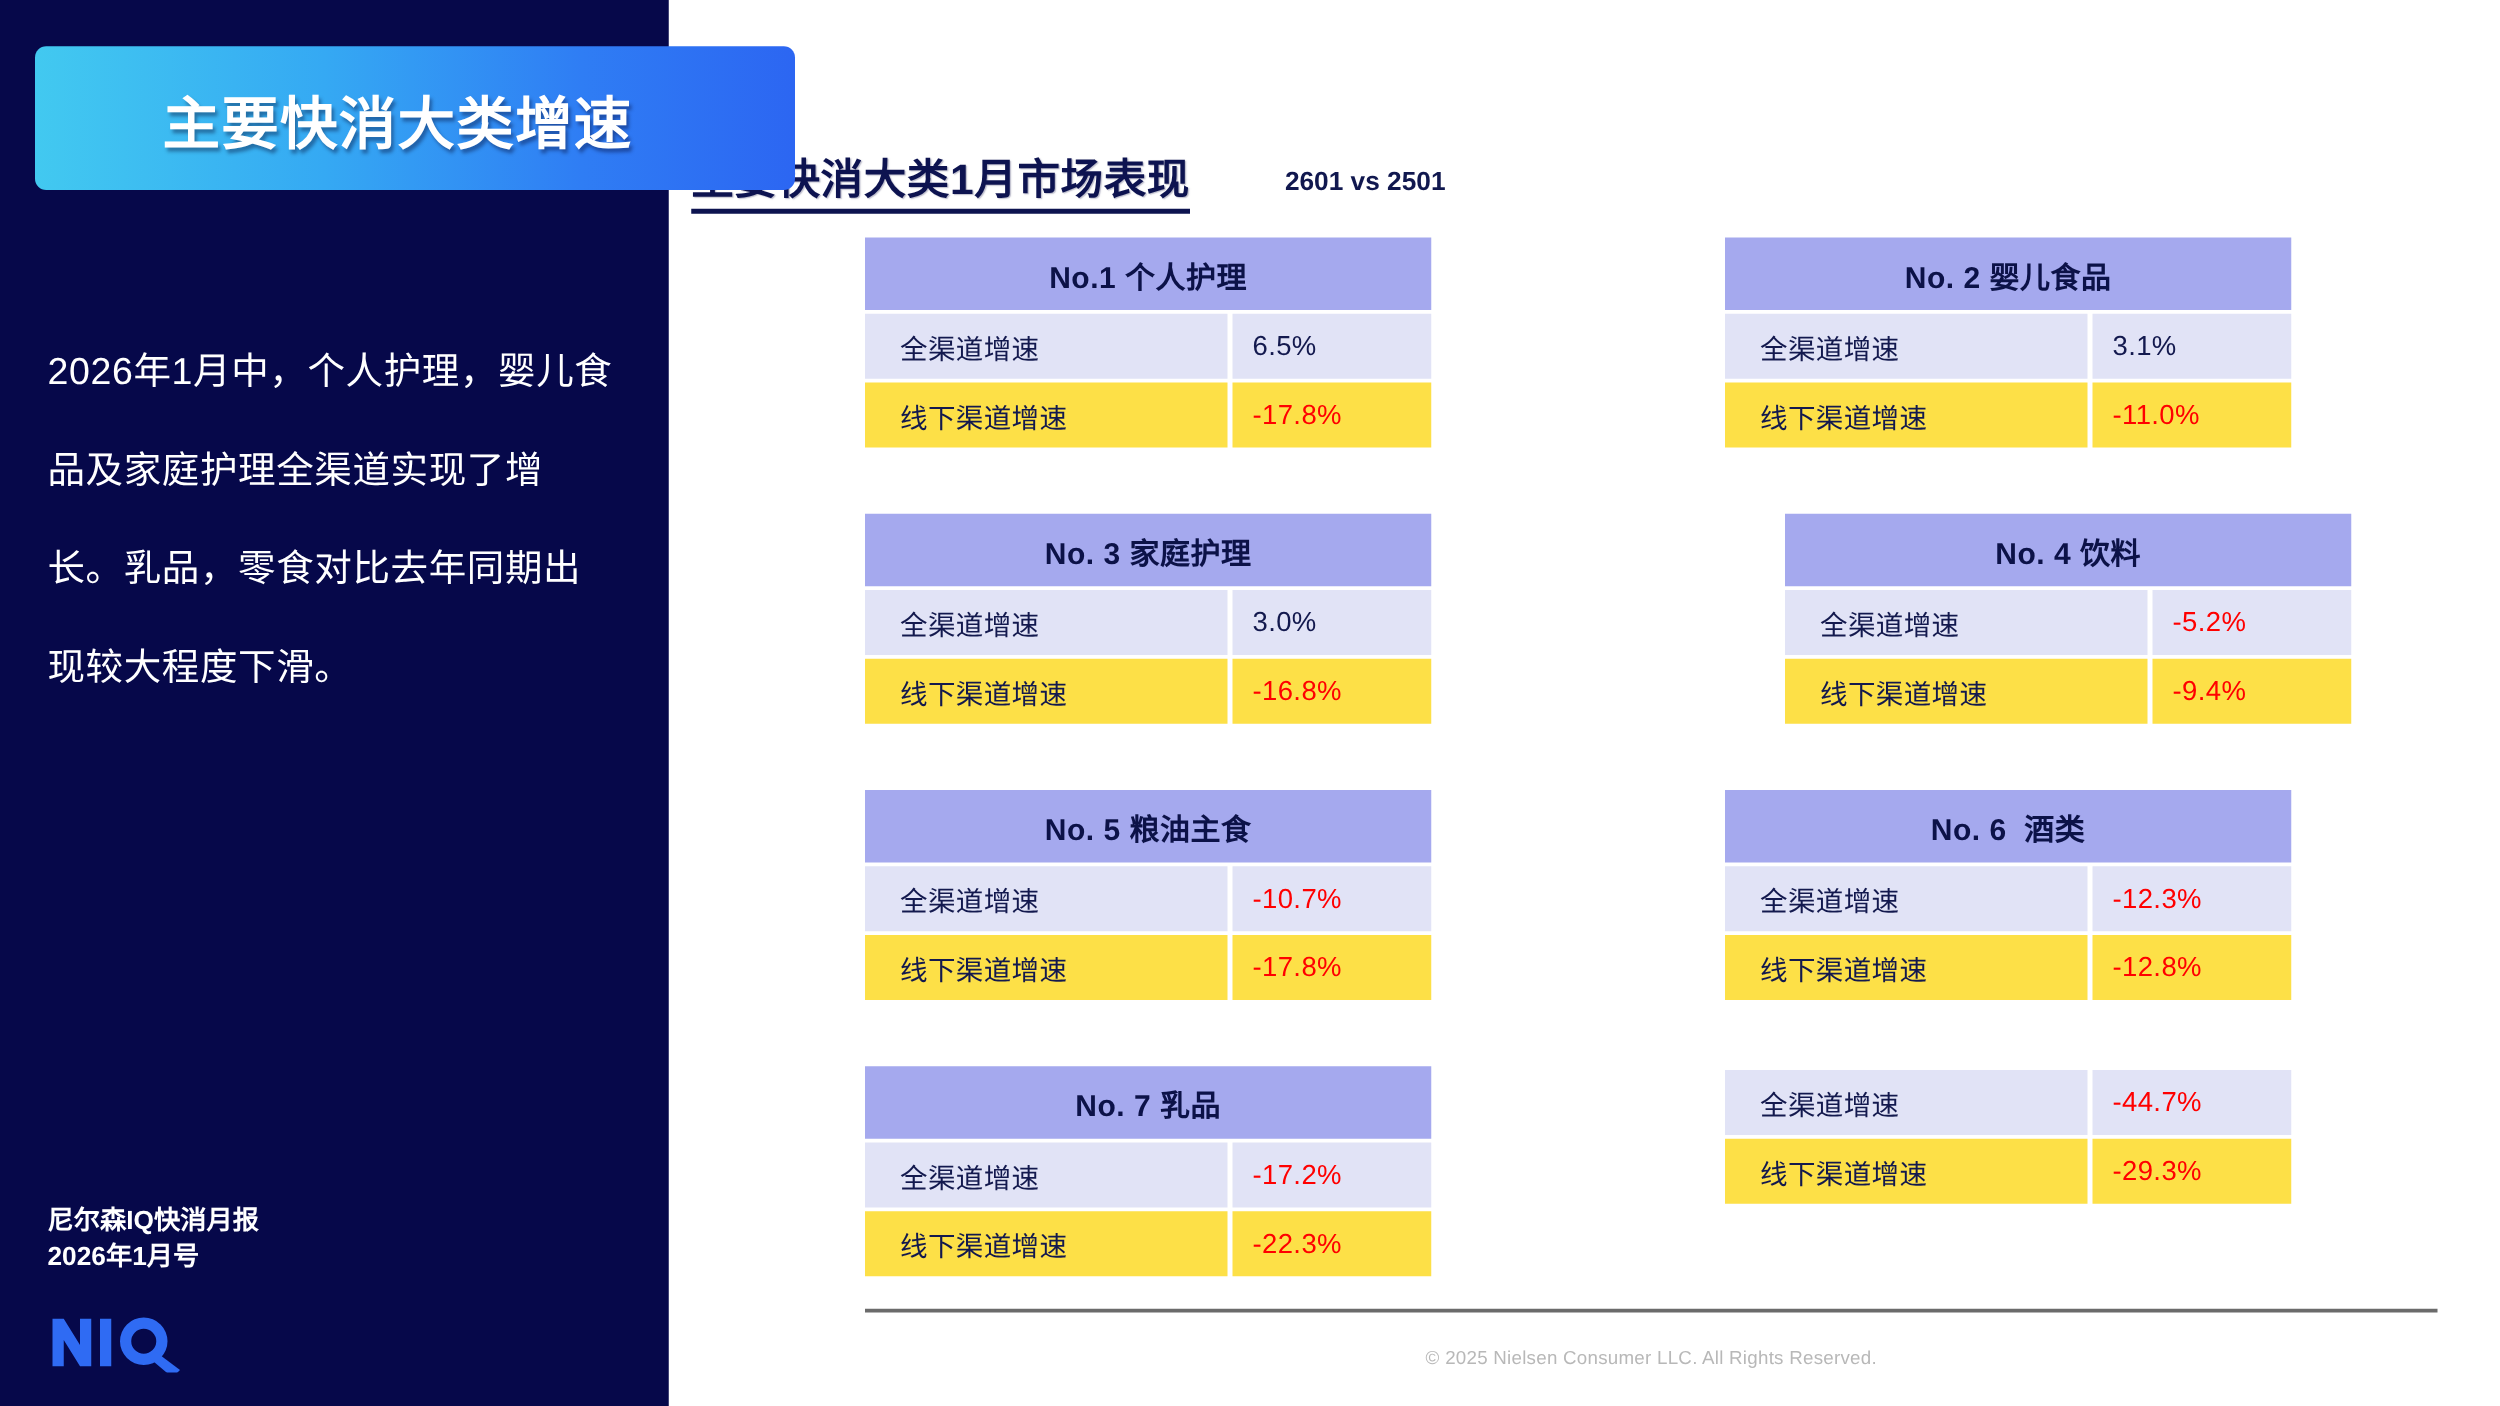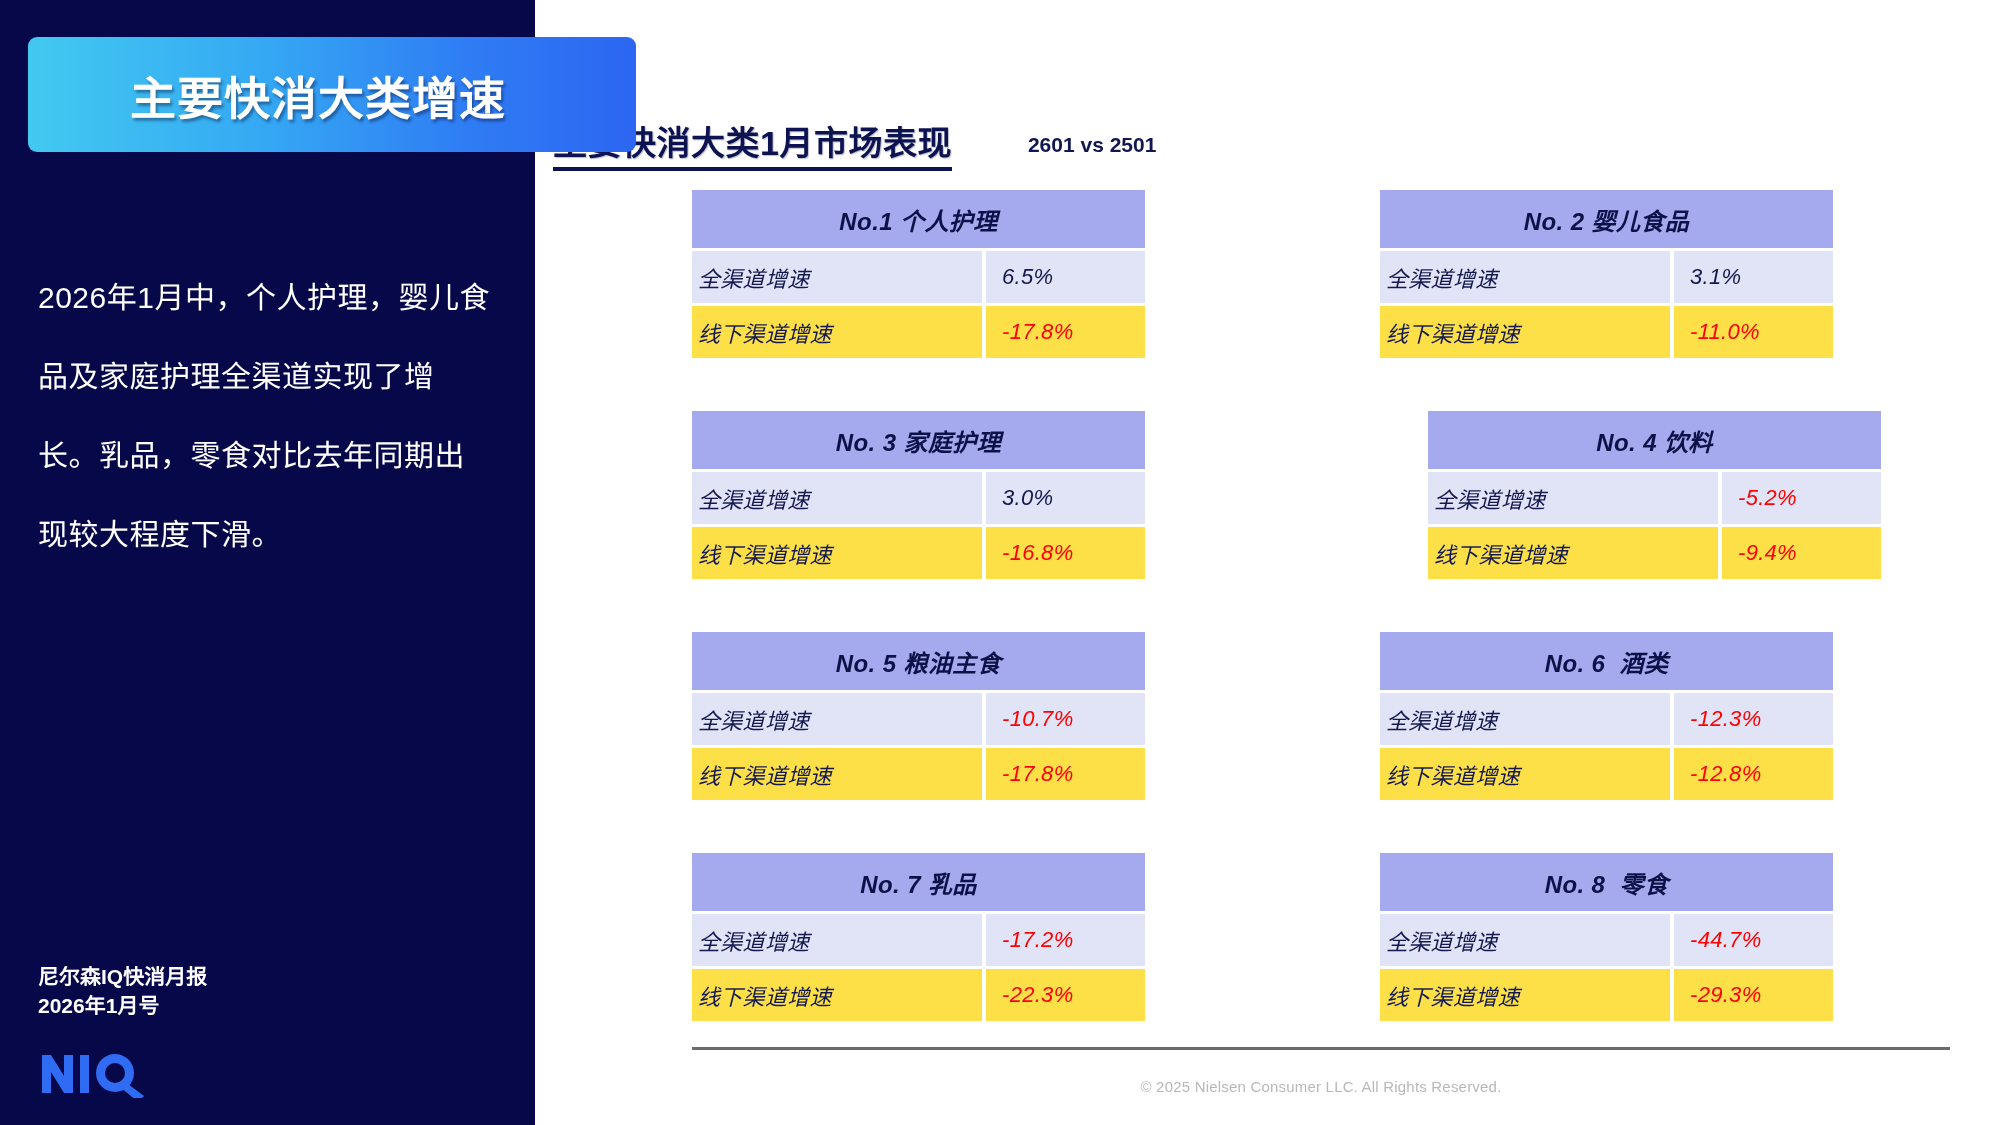--- a/index.html
+++ b/index.html
@@ -74,39 +74,39 @@
     margin-left:76px;
     font-size:21px; font-weight:bold; color:#11184f;
     white-space:nowrap;
     position:relative; top:-3px;
   }
 
   .grid {
     position:absolute; left:0; top:0;
     width:1465px; height:1125px;
   }
-  .card { position:absolute; width:453px;font-style:italic; }
+  .card { position:absolute; width:453px; }
   .card .hdr {
     height:58px;
     background:#a5a9ee;
     display:flex; align-items:center; justify-content:center;
     color:#0c1248;
     font-size:24px; font-weight:bold;
     letter-spacing:.4px;
     white-space:pre;
   }
   .card .row {
     display:flex;
     height:52px;
     margin-top:3px;
   }
   .card .row .lbl {
     width:290px;
     display:flex; align-items:center;
-    padding-left:6px;
+    padding-left:28px;
     font-size:22px;
     color:#13194e;
     letter-spacing:.3px;
   }
   .card .row .val {
     flex:1;
     margin-left:4px;
     display:flex; align-items:center;
     padding-left:16px;
     font-size:22px;
@@ -241,21 +241,20 @@
         <div class="row r1">
           <div class="lbl">全渠道增速</div>
           <div class="val neg">-17.2%</div>
         </div>
         <div class="row r2">
           <div class="lbl">线下渠道增速</div>
           <div class="val neg">-22.3%</div>
         </div>
       </div>
       <div class="card" style="left: 1380px; top: 853px;">
-        <div class="hdr">No. 8  零食</div>
         <div class="row r1">
           <div class="lbl">全渠道增速</div>
           <div class="val neg">-44.7%</div>
         </div>
         <div class="row r2">
           <div class="lbl">线下渠道增速</div>
           <div class="val neg">-29.3%</div>
         </div>
       </div>
     </div>

